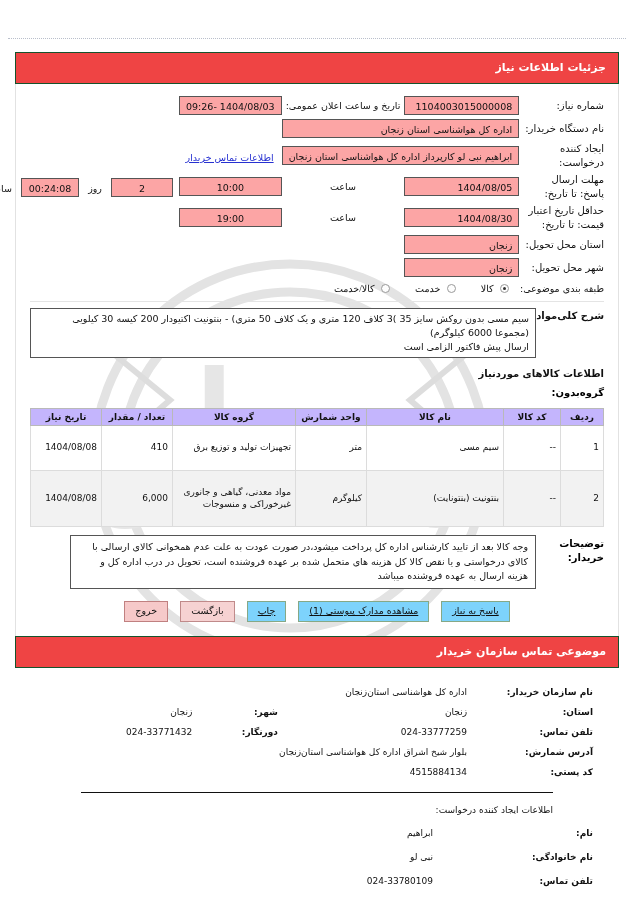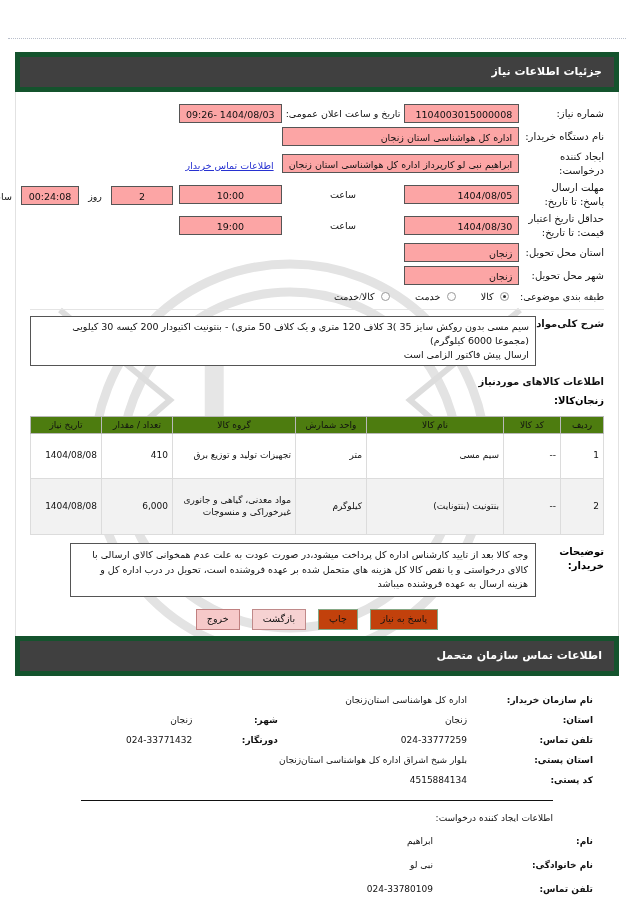--- a/index.html
+++ b/index.html
@@ -43,27 +43,27 @@
   .card {
     position: absolute;
     left: 15px;
     right: 15px;
     z-index: 2;
     background: transparent;
   }
   #card-main { top: 52px; }
 
   .bar {
-    background: #404040;
+    background: #ef4444;
     color: #ffffff;
     font-size: 11px;
     font-weight: bold;
     padding: 8px 12px 9px 12px;
     text-align: right;
-    border: 5px solid #14532d;
+    border: 1px solid #14532d;
     box-sizing: border-box;
   }
 
   .panel {
     border: 1px solid #e2e2e2;
     border-top: none;
     background: rgba(255,255,255,0.0);
     padding: 10px 14px 8px 14px;
     box-sizing: border-box;
   }
@@ -205,24 +205,24 @@
 
   
   table.goods {
     width: 100%;
     border-collapse: collapse;
     background: #fff;
     margin: 0 0 8px 0;
     border: 1px solid #cfcfcf;
   }
   table.goods th {
-    background: #4d7c0f;
+    background: #c4b5fd;
     border: 1px solid #b9b9b9;
     font-size: 9px;
-    font-weight: normal;
+    font-weight: bold;
     color: #111;
     padding: 3px 4px;
     text-align: center;
     white-space: nowrap;
   }
   table.goods td {
     border: 1px solid #dcdcdc;
     font-size: 9px;
     color: #111;
     padding: 16px 4px;
@@ -252,21 +252,21 @@
   .btn {
     font-size: 9.5px;
     padding: 3px 10px 4px 10px;
     border: 1px solid #7d7d7d;
     cursor: pointer;
     white-space: nowrap;
     color: #111;
     box-sizing: border-box;
     line-height: 1.3;
   }
-  .btn.green { background: #c2410c; border-color: #86a886; }
+  .btn.green { background: #7dd3fc; border-color: #86a886; text-decoration: underline; }
   .btn.pink  { background: #f6d2d2; border-color: #c08a8a; }
   .btn.red   { background: #f6c9c9; border-color: #c08080; }
 
   
   #card-contact { top: 636px; }
   .contact-body { padding: 14px 26px 6px 26px; }
   table.kv { width: 100%; border-collapse: collapse; }
   table.kv td { font-size: 9px; color: #111; padding: 5px 0; vertical-align: top; }
   table.kv td.k { width: 92px; font-weight: bold; text-align: right; white-space: nowrap; padding-left:8px; }
   table.kv td.v { text-align: right; white-space: nowrap; }
@@ -424,21 +424,21 @@
         <div class="desc-lbl">شرح کلی‌مواد:</div>
         <div class="desc-box">
           <div>سیم مسی بدون روکش سایز 35 )3 کلاف 120 متری و یک کلاف 50 متری) - بنتونیت اکتیودار 200 کیسه 30 کیلویی (مجموعا 6000 کیلوگرم)</div>
           <div>ارسال پیش فاکتور الزامی است</div>
         </div>
       </div>
 
       <div class="section-title">اطلاعات کالاهای موردنیاز</div>
 
       <div class="group-wrap">
-        <div class="group-lbl">زنجان‌کالا:</div>
+        <div class="group-lbl">گروه‌بدون:</div>
       </div>
 
       <table class="goods">
         <thead>
           <tr>
             <th style="width:34px">ردیف</th>
             <th style="width:48px">کد کالا</th>
             <th style="width:128px">نام کالا</th>
             <th style="width:62px">واحد شمارش</th>
             <th>گروه کالا</th>
@@ -471,30 +471,31 @@
       <div class="notes-wrap">
         <div class="notes-lbl">
           <div>توضیحات</div>
           <div>خریدار:</div>
         </div>
         <div class="notes-box">وجه کالا بعد از تایید کارشناس اداره کل پرداخت میشود،در صورت عودت به علت عدم همخوانی کالای ارسالی با کالای درخواستی و یا نقص کالا کل هزینه های متحمل شده بر عهده فروشنده است، تحویل در درب اداره کل و هزینه ارسال به عهده فروشنده میباشد</div>
       </div>
 
       <div class="btn-row">
         <div class="btn green">پاسخ به نیاز</div>
+        <div class="btn green">مشاهده مدارک پیوستی (1)</div>
         <div class="btn green">چاپ</div>
         <div class="btn pink">بازگشت</div>
         <div class="btn red">خروج</div>
       </div>
 
     </div>
   </div>
 
   <div class="card" id="card-contact">
-    <div class="bar">اطلاعات تماس سازمان متحمل</div>
+    <div class="bar">موضوعی تماس سازمان خریدار</div>
 
     <div class="contact-body">
       <table class="kv">
         <tbody>
             <tr>
           <td class="k">نام سازمان خریدار:</td>
           <td class="v" colspan="3">اداره کل هواشناسی استان‌زنجان</td>
         </tr>
         <tr>
           <td class="k">استان:</td>
@@ -502,21 +503,21 @@
           <td class="k2">شهر:</td>
           <td class="v2">زنجان</td>
         </tr>
         <tr>
           <td class="k">تلفن تماس:</td>
           <td class="v"><span class="ltr">024-33777259</span></td>
           <td class="k2">دورنگار:</td>
           <td class="v2"><span class="ltr">024-33771432</span></td>
         </tr>
         <tr>
-          <td class="k">استان پستی:</td>
+          <td class="k">آدرس شمارش:</td>
           <td class="v" colspan="3">بلوار شیخ اشراق اداره کل هواشناسی استان‌زنجان</td>
         </tr>
         <tr>
           <td class="k">کد پستی:</td>
           <td class="v" colspan="3"><span class="ltr">4515884134</span></td>
         </tr>
       </tbody>
         </table>
 
       <hr class="hr-dark">

